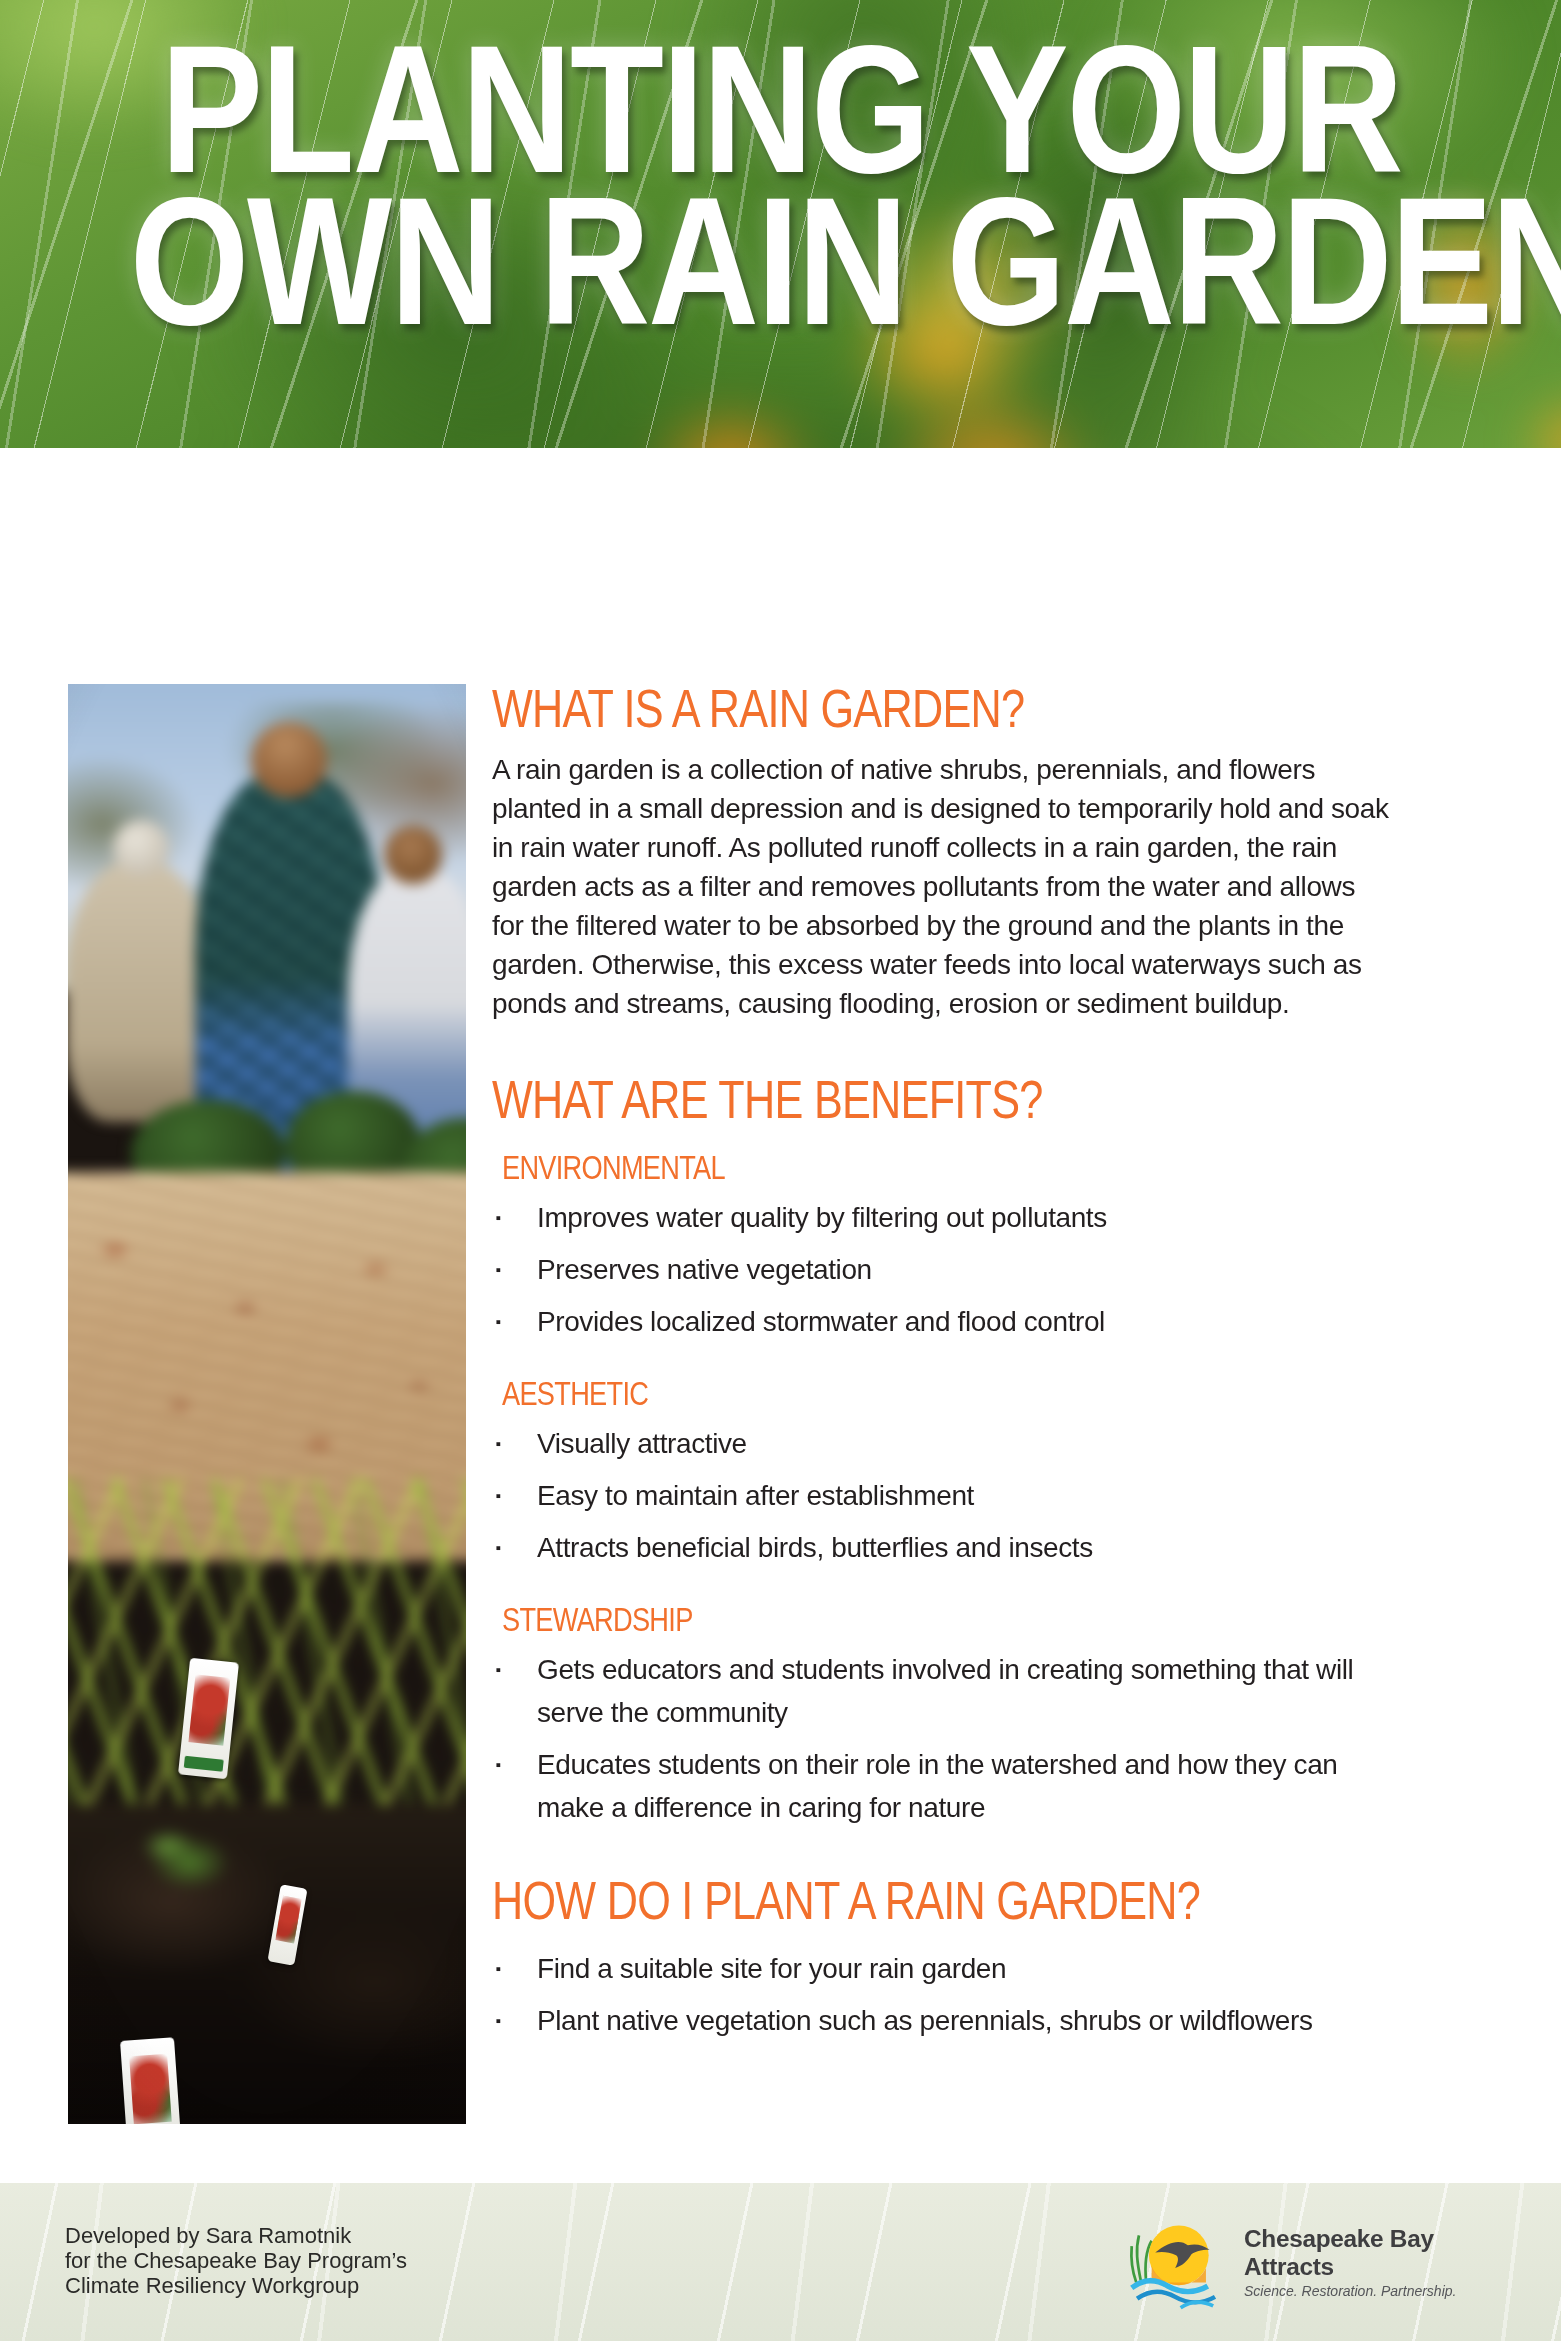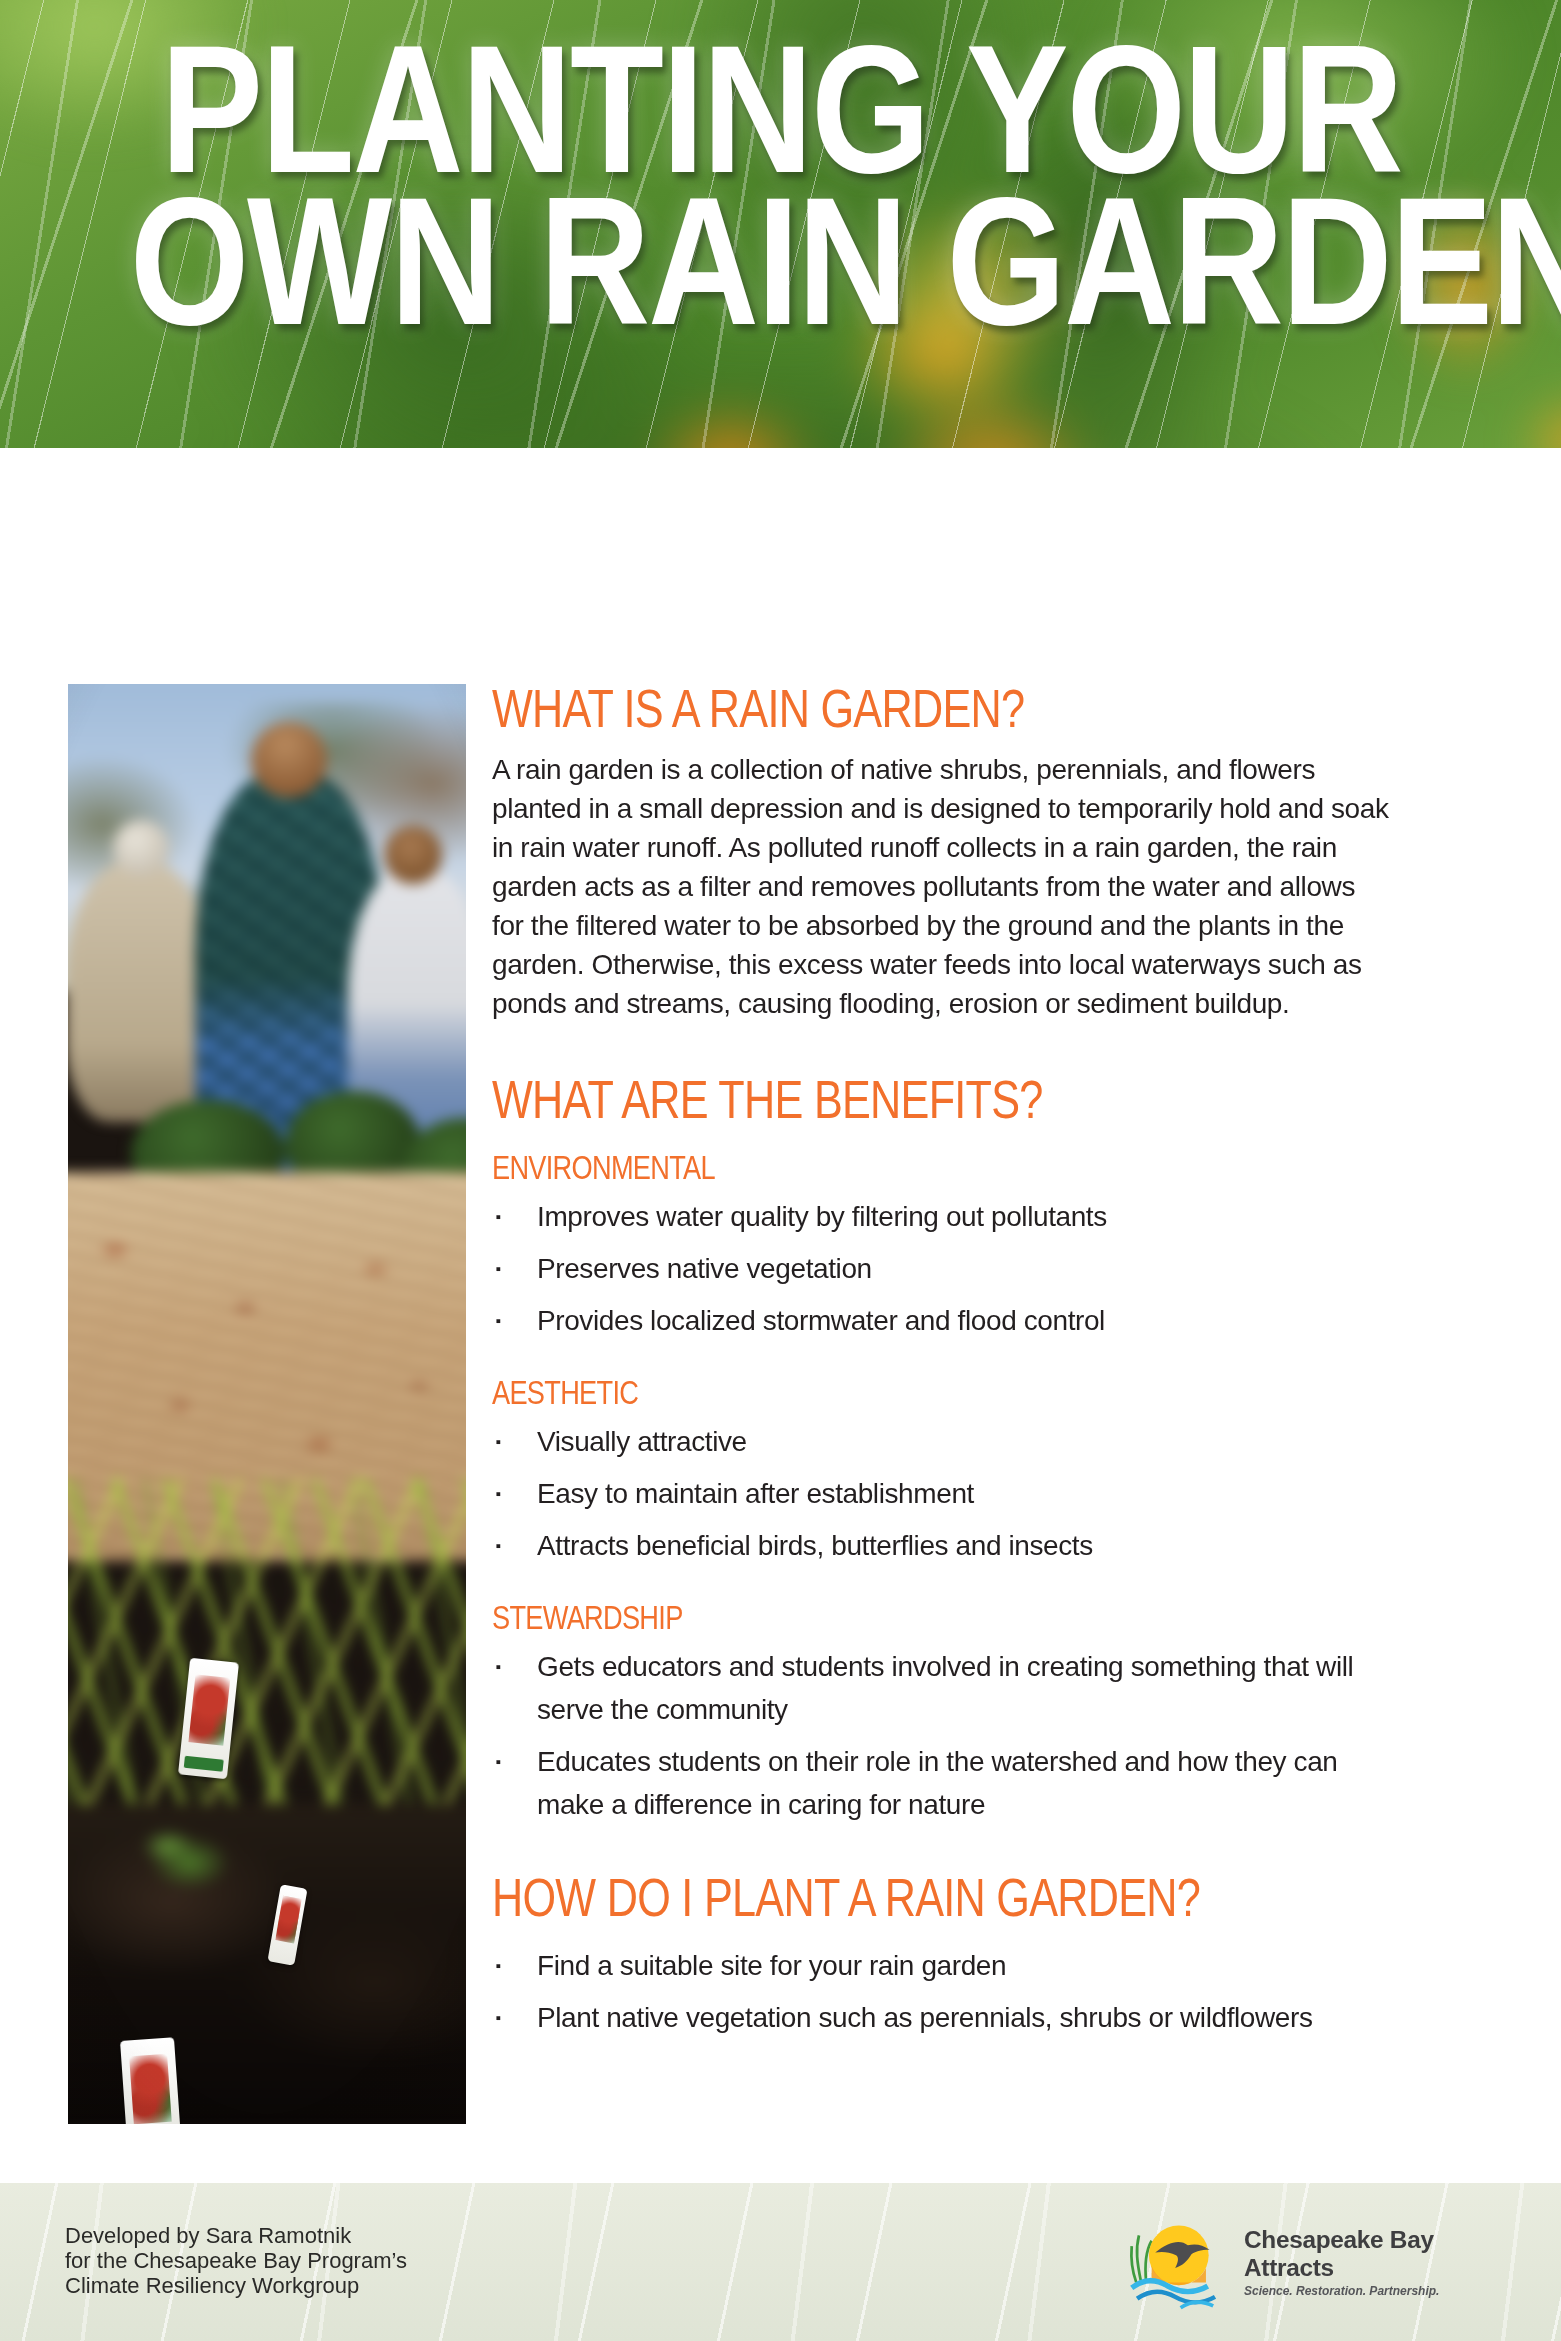--- a/index.html
+++ b/index.html
@@ -94,21 +94,21 @@
                radial-gradient(circle at 30% 70%, #b53226 0 22%, transparent 55%),
                radial-gradient(circle at 72% 68%, #2e7a33 0 20%, transparent 55%);}
   .photo .tag .cap{position:absolute;left:10%;bottom:6%;width:80%;height:10%;background:#2e7a33;border-radius:1.8px;}
   .photo .vign{position:absolute;inset:0;background:
       radial-gradient(120% 90% at 50% 45%, transparent 60%, rgba(10,8,5,.25) 100%);}
 
   
   .col{position:absolute;left:492px;top:679px;width:1053px;}
   .h-big{margin:0;color:#f2702c;font-weight:400;font-size:54px;line-height:58px;}
   .h-big .sc, .h-sub .sc{display:inline-block;transform:scaleX(.8);transform-origin:0 50%;white-space:nowrap;letter-spacing:-0.9px;}
-  .h-sub{margin:0;color:#f2702c;font-weight:400;font-size:34px;line-height:38px;}
+  .h-sub{margin:10px;color:#f2702c;font-weight:400;font-size:34px;line-height:38px;}
   .body-p{margin:12.6px 0 0 0;font-size:28px;line-height:39px;letter-spacing:-0.4px;white-space:pre-line;}
   ul.blist{list-style:none;margin:9px 0 0 0;padding:0;}
   ul.blist li{position:relative;padding-left:45px;margin:0 0 9px 0;font-size:28px;line-height:43px;
               letter-spacing:-0.4px;white-space:pre-line;}
   ul.blist li::before{content:"▪";position:absolute;left:3.6px;top:0;font-size:15.4px;color:#231f20;}
   .gap-benefits{margin-top:47px;}
   .gap-sub{margin-top:31px;}
   .gap-how{margin-top:42px;}
 
   
@@ -116,21 +116,21 @@
     background:linear-gradient(#e9ecdf,#dfe4d5);}
   .footer .rain{position:absolute;inset:0;opacity:.8;
     background:
       repeating-linear-gradient(102deg, transparent 0 54px, rgba(255,255,255,.75) 54px 57px, transparent 57px 136px),
       repeating-linear-gradient(97deg, transparent 0 99px, rgba(255,255,255,.5) 99px 103px, transparent 103px 235px);}
   .credits{position:absolute;left:65px;top:40px;font-size:22px;line-height:25px;color:#2a2a28;}
   .logo{position:absolute;left:1128px;top:25px;width:398px;height:108px;display:flex;align-items:center;}
   .logo svg{flex:0 0 auto;}
   .logo-text{margin-left:9px;}
   .logo-name{font-size:24.4px;font-weight:700;color:#3e3e40;letter-spacing:-0.3px;}
-  .logo-tag{font-size:12px;font-style:italic;font-weight:700;color:#55565a;margin-top:1.8px;}
+  .logo-tag{font-size:14px;font-style:italic;font-weight:400;color:#55565a;margin-top:1.8px;}
 </style>
 </head>
 <body>
 
 <div class="poster">
 
   <div class="hero">
     <div class="blobs"></div>
     <div class="rain"></div>
     <h1><span class="ln">PLANTING YOUR</span><br>

